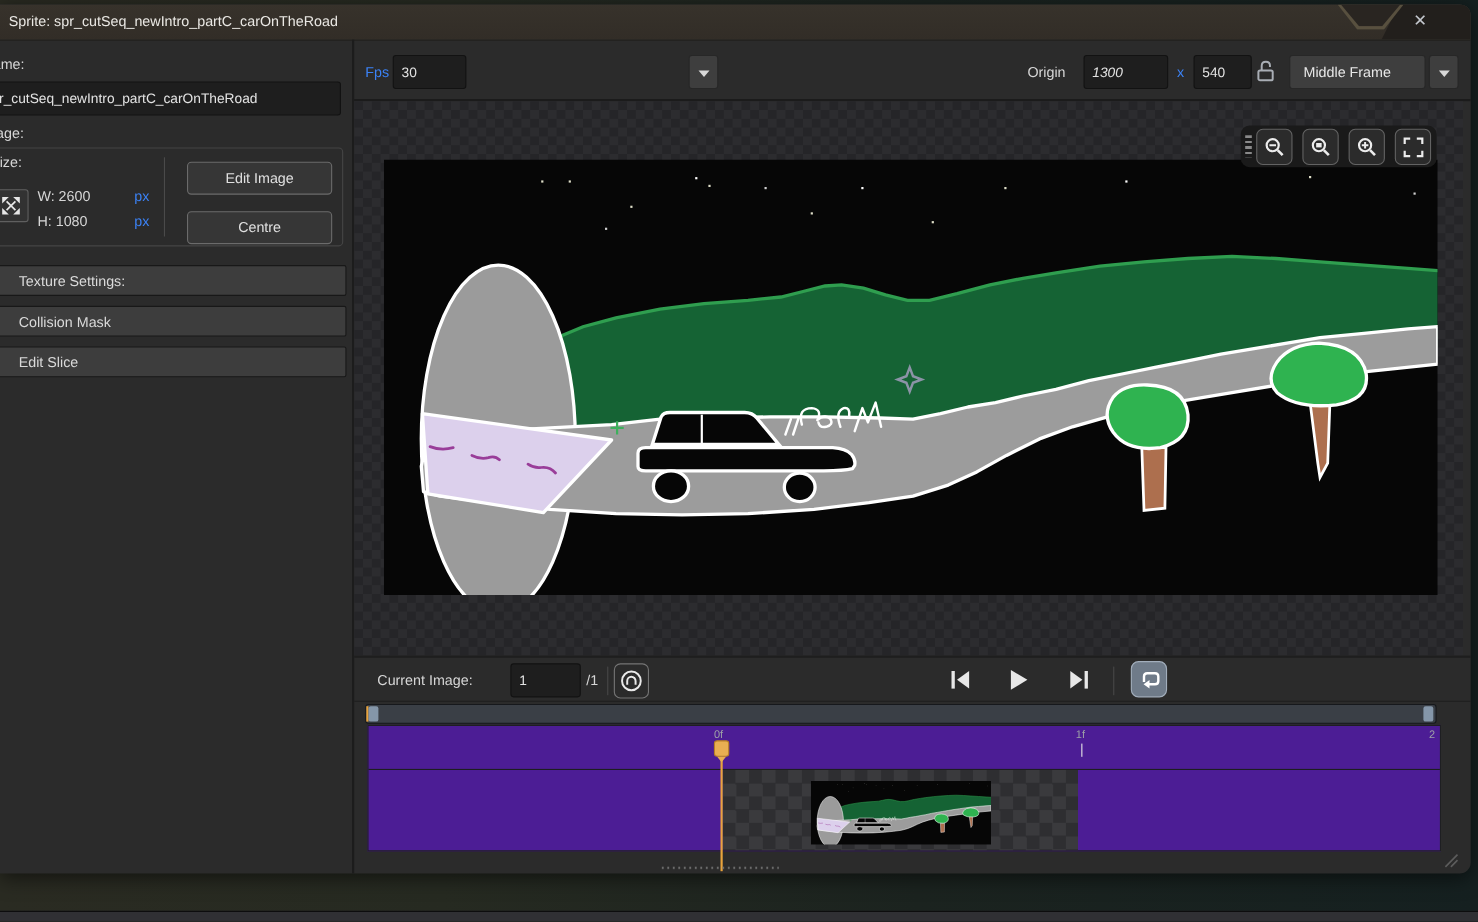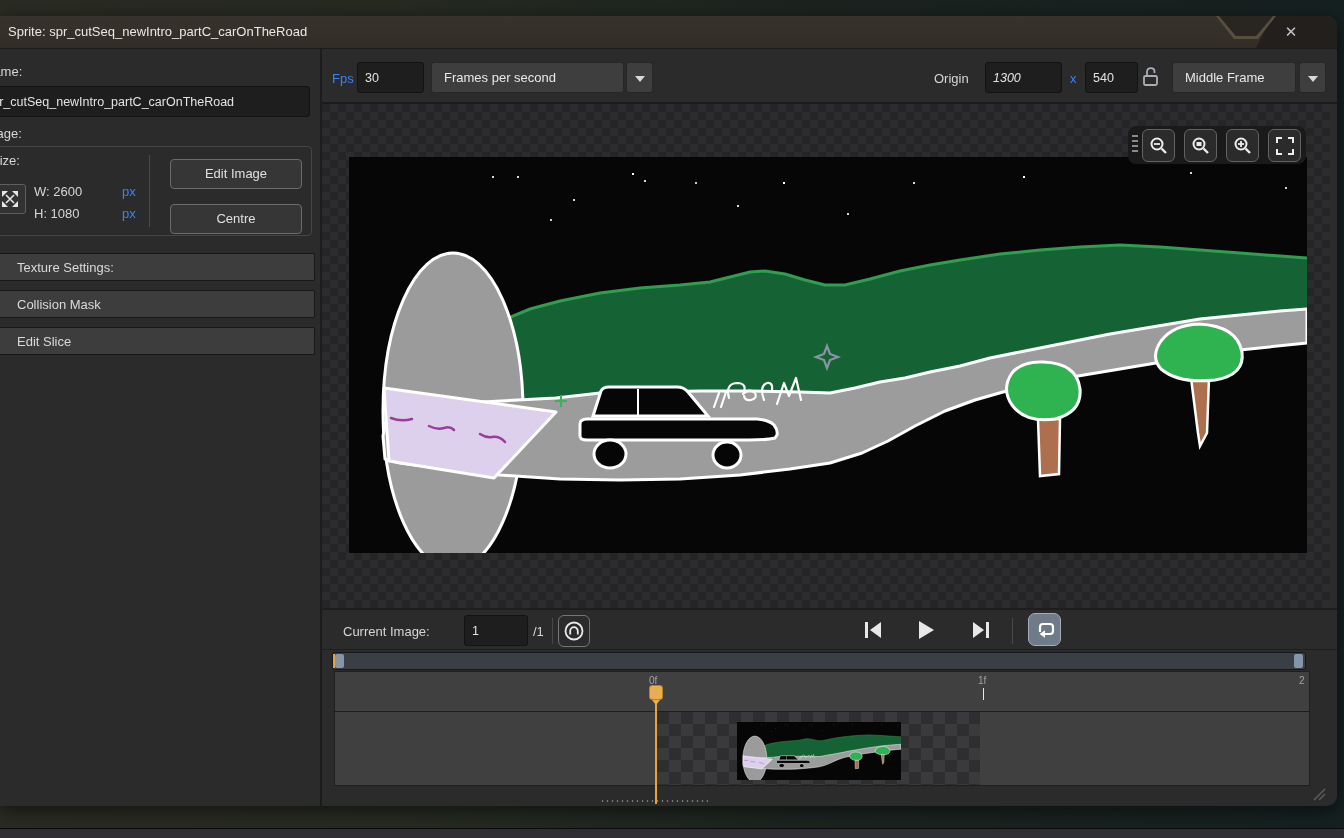--- a/index.html
+++ b/index.html
@@ -1,21 +1,21 @@
 <!DOCTYPE html>
 <html><head>
 <meta charset="utf-8">
 <style>
   html,body{margin:0;padding:0;background:#101513;}
   #screen{position:relative;width:1344px;height:838px;overflow:hidden;
     font-family:"Liberation Sans",sans-serif;color:#e2e2e2;
     background:linear-gradient(90deg,#2a2b22 0%,#262a21 30%,#1b231f 62%,#152020 100%);}
   .abs{position:absolute;}
   
-  .window{position:absolute;left:0;top:16px;width:1337px;height:790px;background:#2b2b2b;
+  .window{position:absolute;left:0;top:4px;width:1337px;height:790px;background:#2b2b2b;
     border-radius:0 10px 10px 0;box-shadow:0 4px 18px rgba(0,0,0,.55);}
   .titlebar{position:absolute;left:-30px;top:0;width:1367px;height:32px;
     background:linear-gradient(#37322b,#322d27);border-radius:0 10px 0 0;border-bottom:1px solid #1d1b18;}
   .title-text{position:absolute;left:38px;top:8px;font-size:13px;color:#eae8e4;}
   .tb-notch-outer{position:absolute;left:1246px;top:0;width:60px;height:23px;background:#58503f;
     clip-path:polygon(0 0,100% 0,70% 100%,30% 100%);}
   .tb-notch-inner{position:absolute;left:1249px;top:0;width:54px;height:20px;background:#292521;
     clip-path:polygon(0 0,100% 0,69% 100%,31% 100%);}
   .tb-dark{position:absolute;left:1286px;top:0;width:81px;height:32px;background:#221f1c;
     border-radius:0 10px 0 0;clip-path:polygon(16px 0,100% 0,100% 100%,0 100%);}
@@ -49,21 +49,21 @@
   .sepline{position:absolute;width:1px;background:#484848;}
   .pbtn{position:absolute;width:26px;height:26px;cursor:pointer;}
   .sqbtn{position:absolute;width:32px;height:32px;border:1px solid #757575;border-radius:6px;
     cursor:pointer;box-sizing:border-box;background:transparent;}
   .loopbtn{position:absolute;width:33px;height:33px;border:1px solid #a2aebc;border-radius:7px;
     background:#6f7b89;cursor:pointer;box-sizing:border-box;}
   
   .tl-scroll{position:absolute;left:332px;top:636px;width:974px;height:18px;background:#3a3f46;
     border:1px solid #16181c;border-radius:3px;box-sizing:border-box;}
   .tl-cap{position:absolute;top:1px;width:9px;height:14px;background:#8496a9;border-radius:2px;}
-  .tl-box{position:absolute;left:334px;top:655px;width:976px;height:115px;background:#404040;
+  .tl-box{position:absolute;left:334px;top:655px;width:976px;height:115px;background:#4c1d95;
     border:1px solid #1e1f22;box-sizing:border-box;}
   .tick-lbl{position:absolute;font-size:10px;color:#9da1a6;}
   .cellchecker{position:absolute;left:657px;top:695px;width:323px;height:74px;
     background:repeating-conic-gradient(#3a3a3d 0% 25%,#2e2e31 0% 50%) 0 0/24px 24px;}
   .playhead-stem{position:absolute;left:655px;top:684px;width:2px;height:104px;background:#e8a33c;}
   .playhead-marker{position:absolute;left:649px;top:669px;width:14px;height:15px;background:#e9ae52;
     border:1px solid #b97f24;border-radius:3px;box-sizing:border-box;}
   .playhead-tip{position:absolute;left:652px;top:684px;width:0;height:0;
     border-left:4px solid transparent;border-right:4px solid transparent;border-top:5px solid #e9ae52;}
   .dotgrip{position:absolute;left:600px;top:783px;width:108px;height:4px;
@@ -159,21 +159,20 @@
     <div class="btn" style="left:170px;top:188px;width:132px;height:30px;line-height:28px;">Centre</div>
 
     <div class="secbar" style="top:237px;"><span>Texture Settings:</span></div>
     <div class="secbar" style="top:274px;"><span>Collision Mask</span></div>
     <div class="secbar" style="top:311px;"><span>Edit Slice</span></div>
 
     <div class="vdivider"></div>
 
     <div class="abs" style="left:332px;top:53px;"><span class="lbl-dim">Fps</span></div>
     <input class="tinput" style="left: 357px; top: 46px; width: 67px; height: 31px;" value="30">
-    <div class="dd" style="left:431px;top:46px;width:193px;height:31px;"><span>Frames per second</span></div>
     <div class="dd-arrowbox" style="left:626px;top:46px;width:27px;height:31px;">
         <div class="caret"></div>
       </div>
 
     <div class="abs" style="left:934px;top:53px;"><span class="lbl">Origin</span></div>
     <input class="tinput" style="left: 985px; top: 46px; width: 77px; height: 31px; font-style: italic;" value="1300">
     <div class="abs" style="left:1070px;top:53px;"><span class="lbl-dim">x</span></div>
     <input class="tinput" style="left: 1085px; top: 46px; width: 53px; height: 31px;" value="540">
     <div class="abs" style="left:1141px;top:49px;width:20px;height:24px;">
       <svg width="20" height="24">

